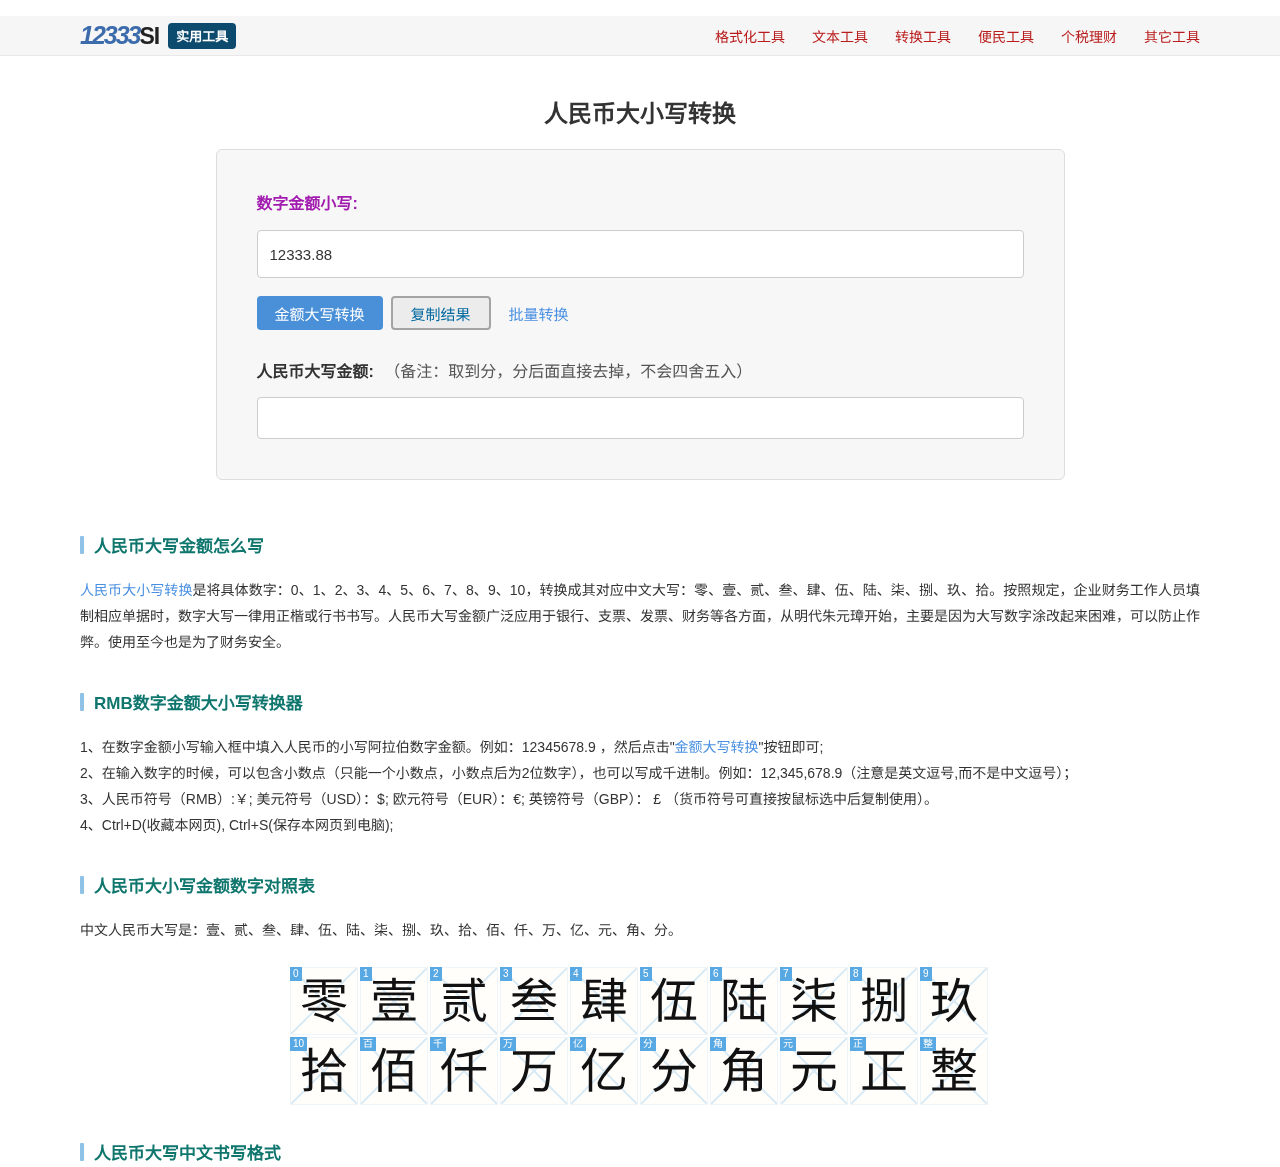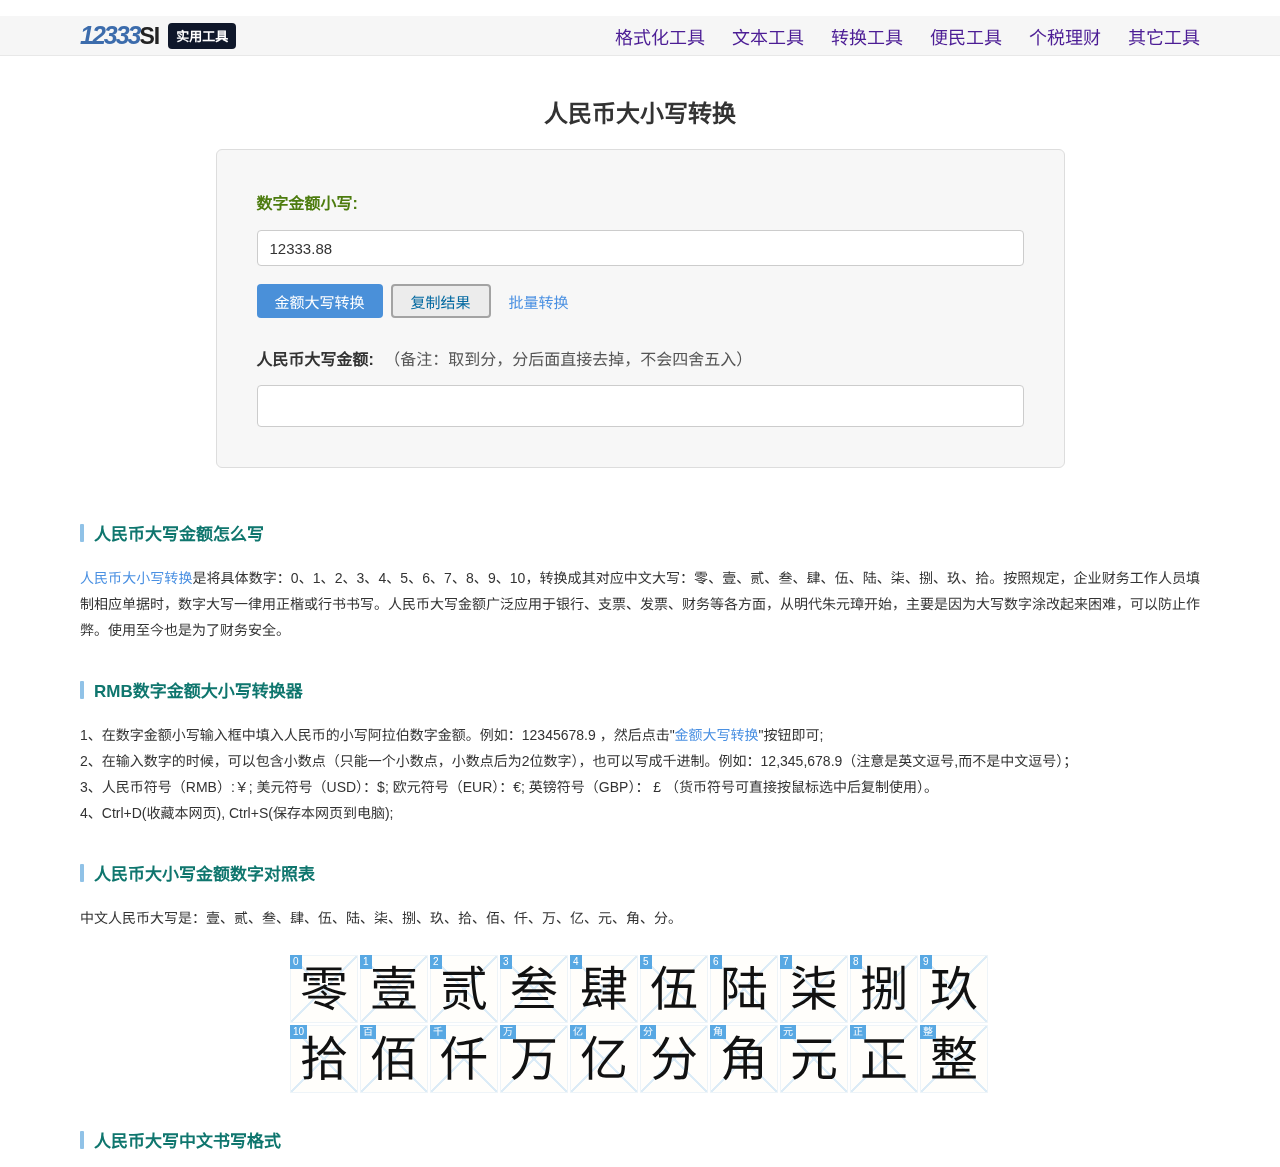--- a/index.html
+++ b/index.html
@@ -31,31 +31,31 @@
     font-size: 25px;
     letter-spacing: -2px;
   }
   .logo-si {
     color: #222;
     font-weight: bold;
     font-size: 23px;
     letter-spacing: -1px;
   }
   .logo-badge {
-    background: #0f172a;
+    background: #0c4a6e;
     color: #fff;
     font-size: 13px;
     font-weight: bold;
     padding: 3px 8px 4px;
     border-radius: 4px;
   }
   nav.main-nav { margin-left: auto; display: flex; gap: 27px; }
   .nav-item {
-    color: #4c1d95;
-    font-size: 18px;
+    color: #b91c1c;
+    font-size: 14px;
     text-decoration: none;
     cursor: pointer;
     white-space: nowrap;
   }
   
   .page-title {
     text-align: center;
     font-size: 24px;
     font-weight: bold;
     color: #333;
@@ -67,26 +67,26 @@
     margin: 0 auto;
     background: #f7f7f7;
     border: 1px solid #dddddd;
     border-radius: 6px;
     padding: 40px;
   }
   .field-label {
     display: block;
     font-size: 16px;
     font-weight: bold;
-    color: #4d7c0f;
+    color: #a21caf;
     margin-bottom: 16px;
   }
   .text-input {
     width: 100%;
-    height: 36px;
+    height: 48px;
     border: 1px solid #cccccc;
     border-radius: 4px;
     background: #fff;
     padding: 0 12px;
     font-size: 15px;
     color: #333;
     font-family: inherit;
     outline: none;
   }
   .btn-row { margin: 18px 0 28px; display: flex; align-items: center; }

